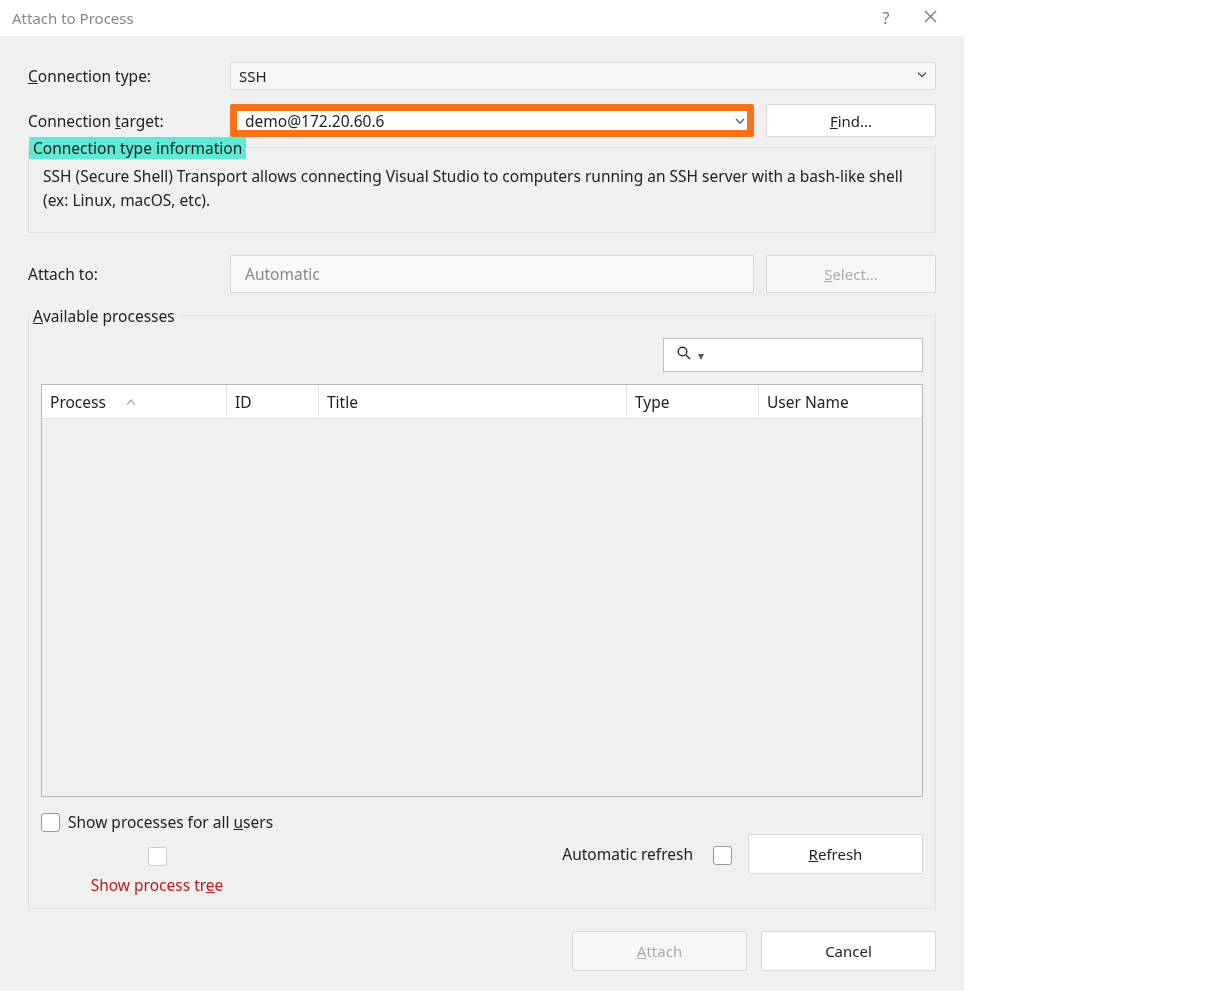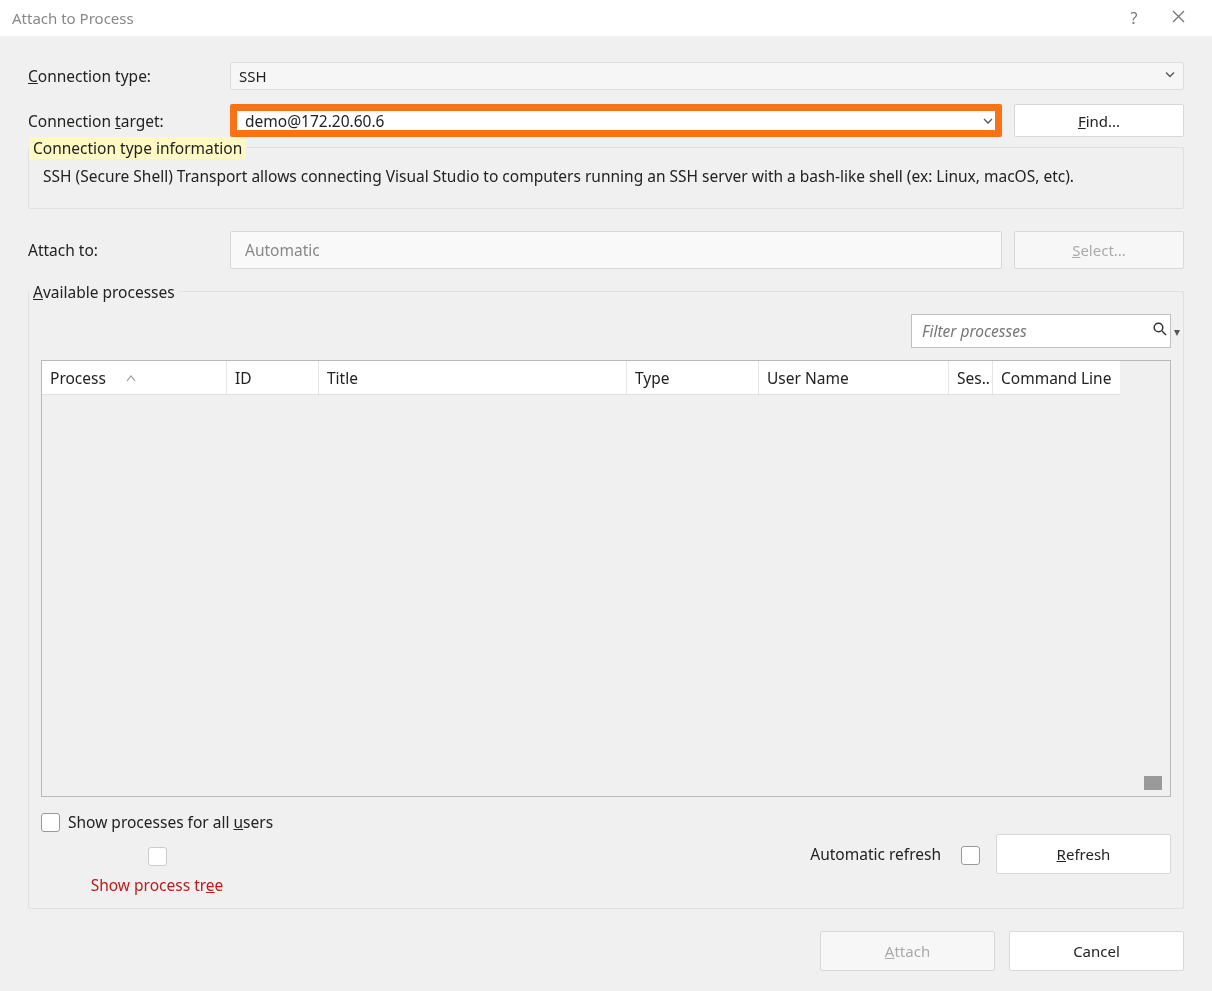--- a/index.html
+++ b/index.html
@@ -1,18 +1,18 @@
 <!DOCTYPE html>
 <html><head>
 <meta charset="utf-8">
 <style>
   * { box-sizing: border-box; font-family: "Segoe UI", system-ui, sans-serif; }
   html, body { margin: 0; padding: 0; }
   body { width: 1212px; height: 991px; background: #fff; }
-  .window { width: 1212px; height: 991px; display: flex; flex-direction: column; background: #fff; }
+  .window { width: 964px; height: 991px; display: flex; flex-direction: column; background: #fff; }
   .titlebar { height: 36px; display: flex; align-items: center; padding: 0 12px; background: #fff; border-bottom: 1px solid #fff; }
   .titlebar .title { color: #888; font-size: 15px; flex: 1; }
   .titlebar .help { color: #777; font-size: 16px; width: 44px; text-align: center; cursor: pointer; }
   .titlebar .close { color: #777; font-size: 14px; width: 44px; text-align: center; cursor: pointer; }
   .titlebar .close svg { width: 13px; height: 13px; }
 
   .content { flex: 1; background: #f0f0f0; padding: 26px 28px 20px 28px; display: flex; flex-direction: column; }
 
   .row { display: flex; align-items: center; margin-bottom: 14px; }
   .row .label { width: 202px; font-size: 15.5px; color: #222; }
@@ -71,21 +71,21 @@
     border-radius: 2px;
     padding: 16px 14px 20px 14px;
     margin-top: -4px;
     margin-bottom: 22px;
     position: relative;
   }
   .groupbox .legend {
     position: absolute; top: -11px; left: 0px;
     padding: 0 4px;
     font-size: 15.5px; color: #222;
-    background: #fef9c3;
+    background: #5eead4;
   }
   .groupbox.info .desc { font-size: 15.5px; color: #222; line-height: 1.55; }
 
   .attach-row { display: flex; align-items: center; margin-bottom: 22px; }
   .attach-row .label { width: 202px; font-size: 15.5px; color: #222; }
   .attach-input {
     flex: 1; height: 38px; font-size: 15.5px;
     background: #f9f9f9;
     border: 1px solid #d7d7d7;
     border-radius: 2px;
@@ -253,21 +253,20 @@
       </button>
     </div>
 
     <div class="procbox">
       <div class="legend">
         <span class="ul">A</span><span>vailable processes</span>
       </div>
 
       <div class="filterbar">
         <div class="filter-wrap">
-          <input class="filter-input" placeholder="Filter processes" style="">
           <span class="filter-icons">
             <span class="mag">
               <svg width="16" height="16" viewBox="0 0 16 16">
                   <circle cx="6.5" cy="6.5" r="4.3" fill="none" stroke="#333" stroke-width="1.5"></circle>
                   <path d="M10 10 L14 14" stroke="#333" stroke-width="1.5"></path>
                 </svg>
             </span>
             <span class="drop">▾</span>
           </span>
         </div>

